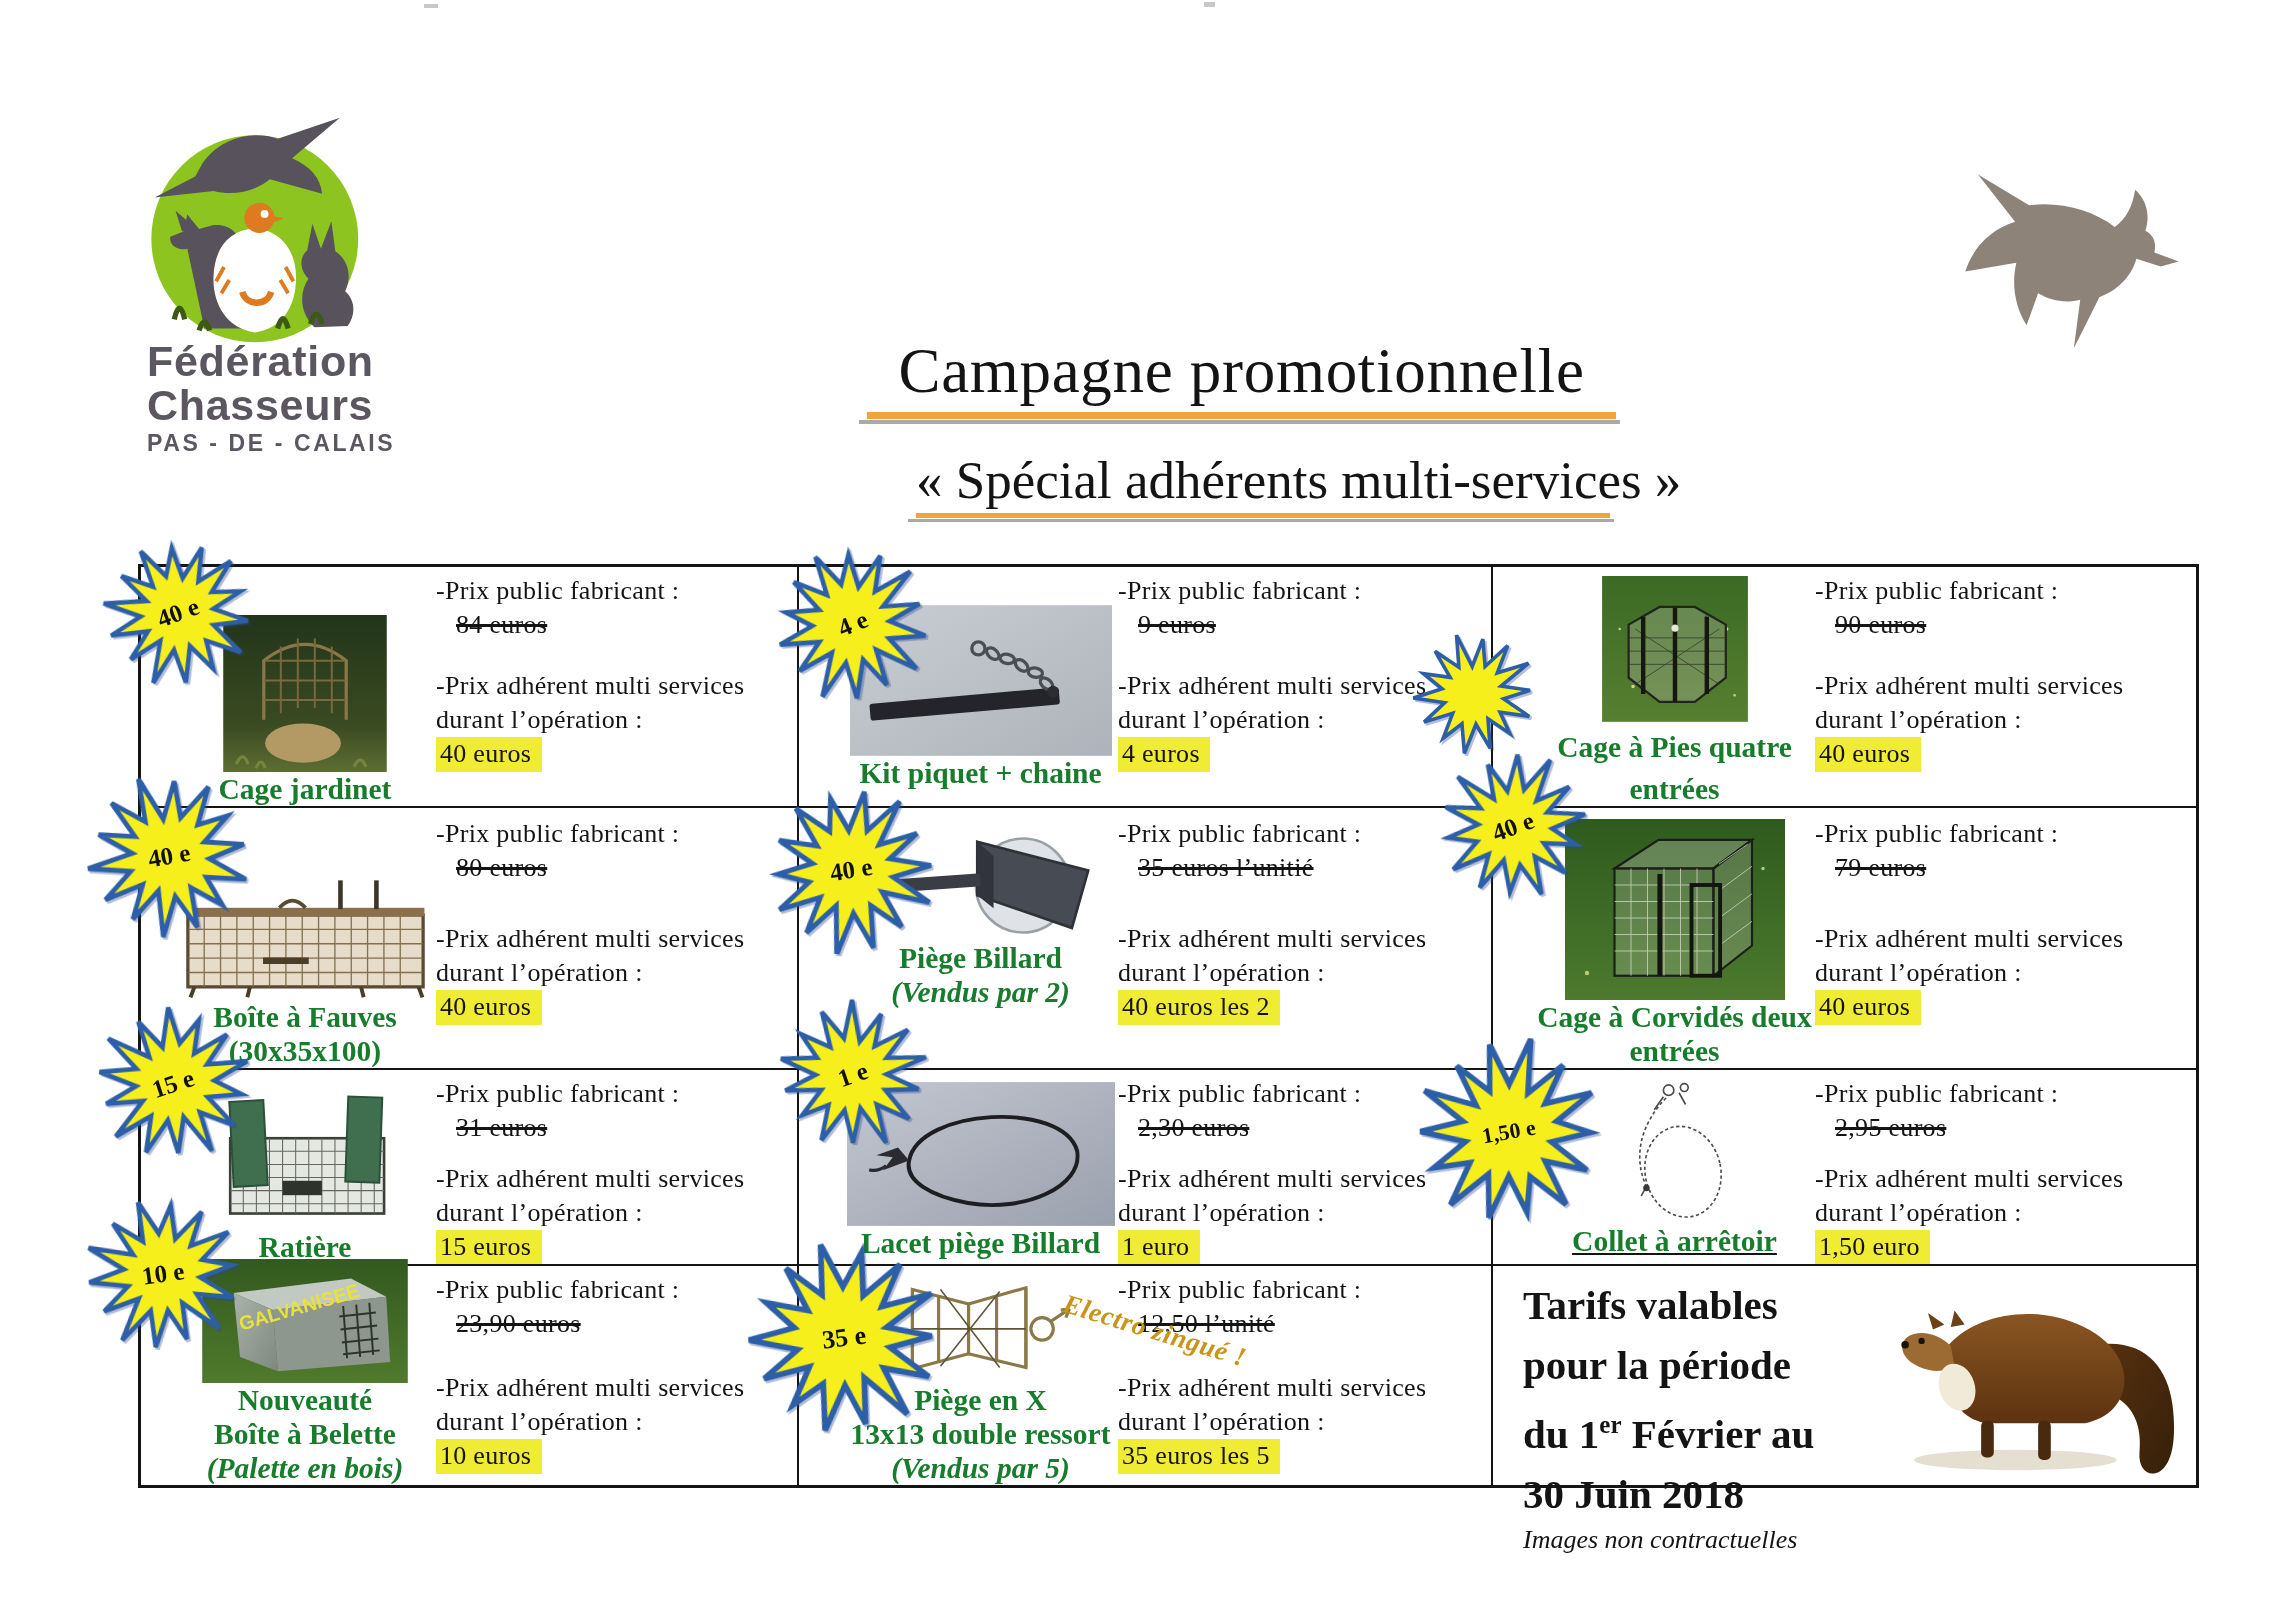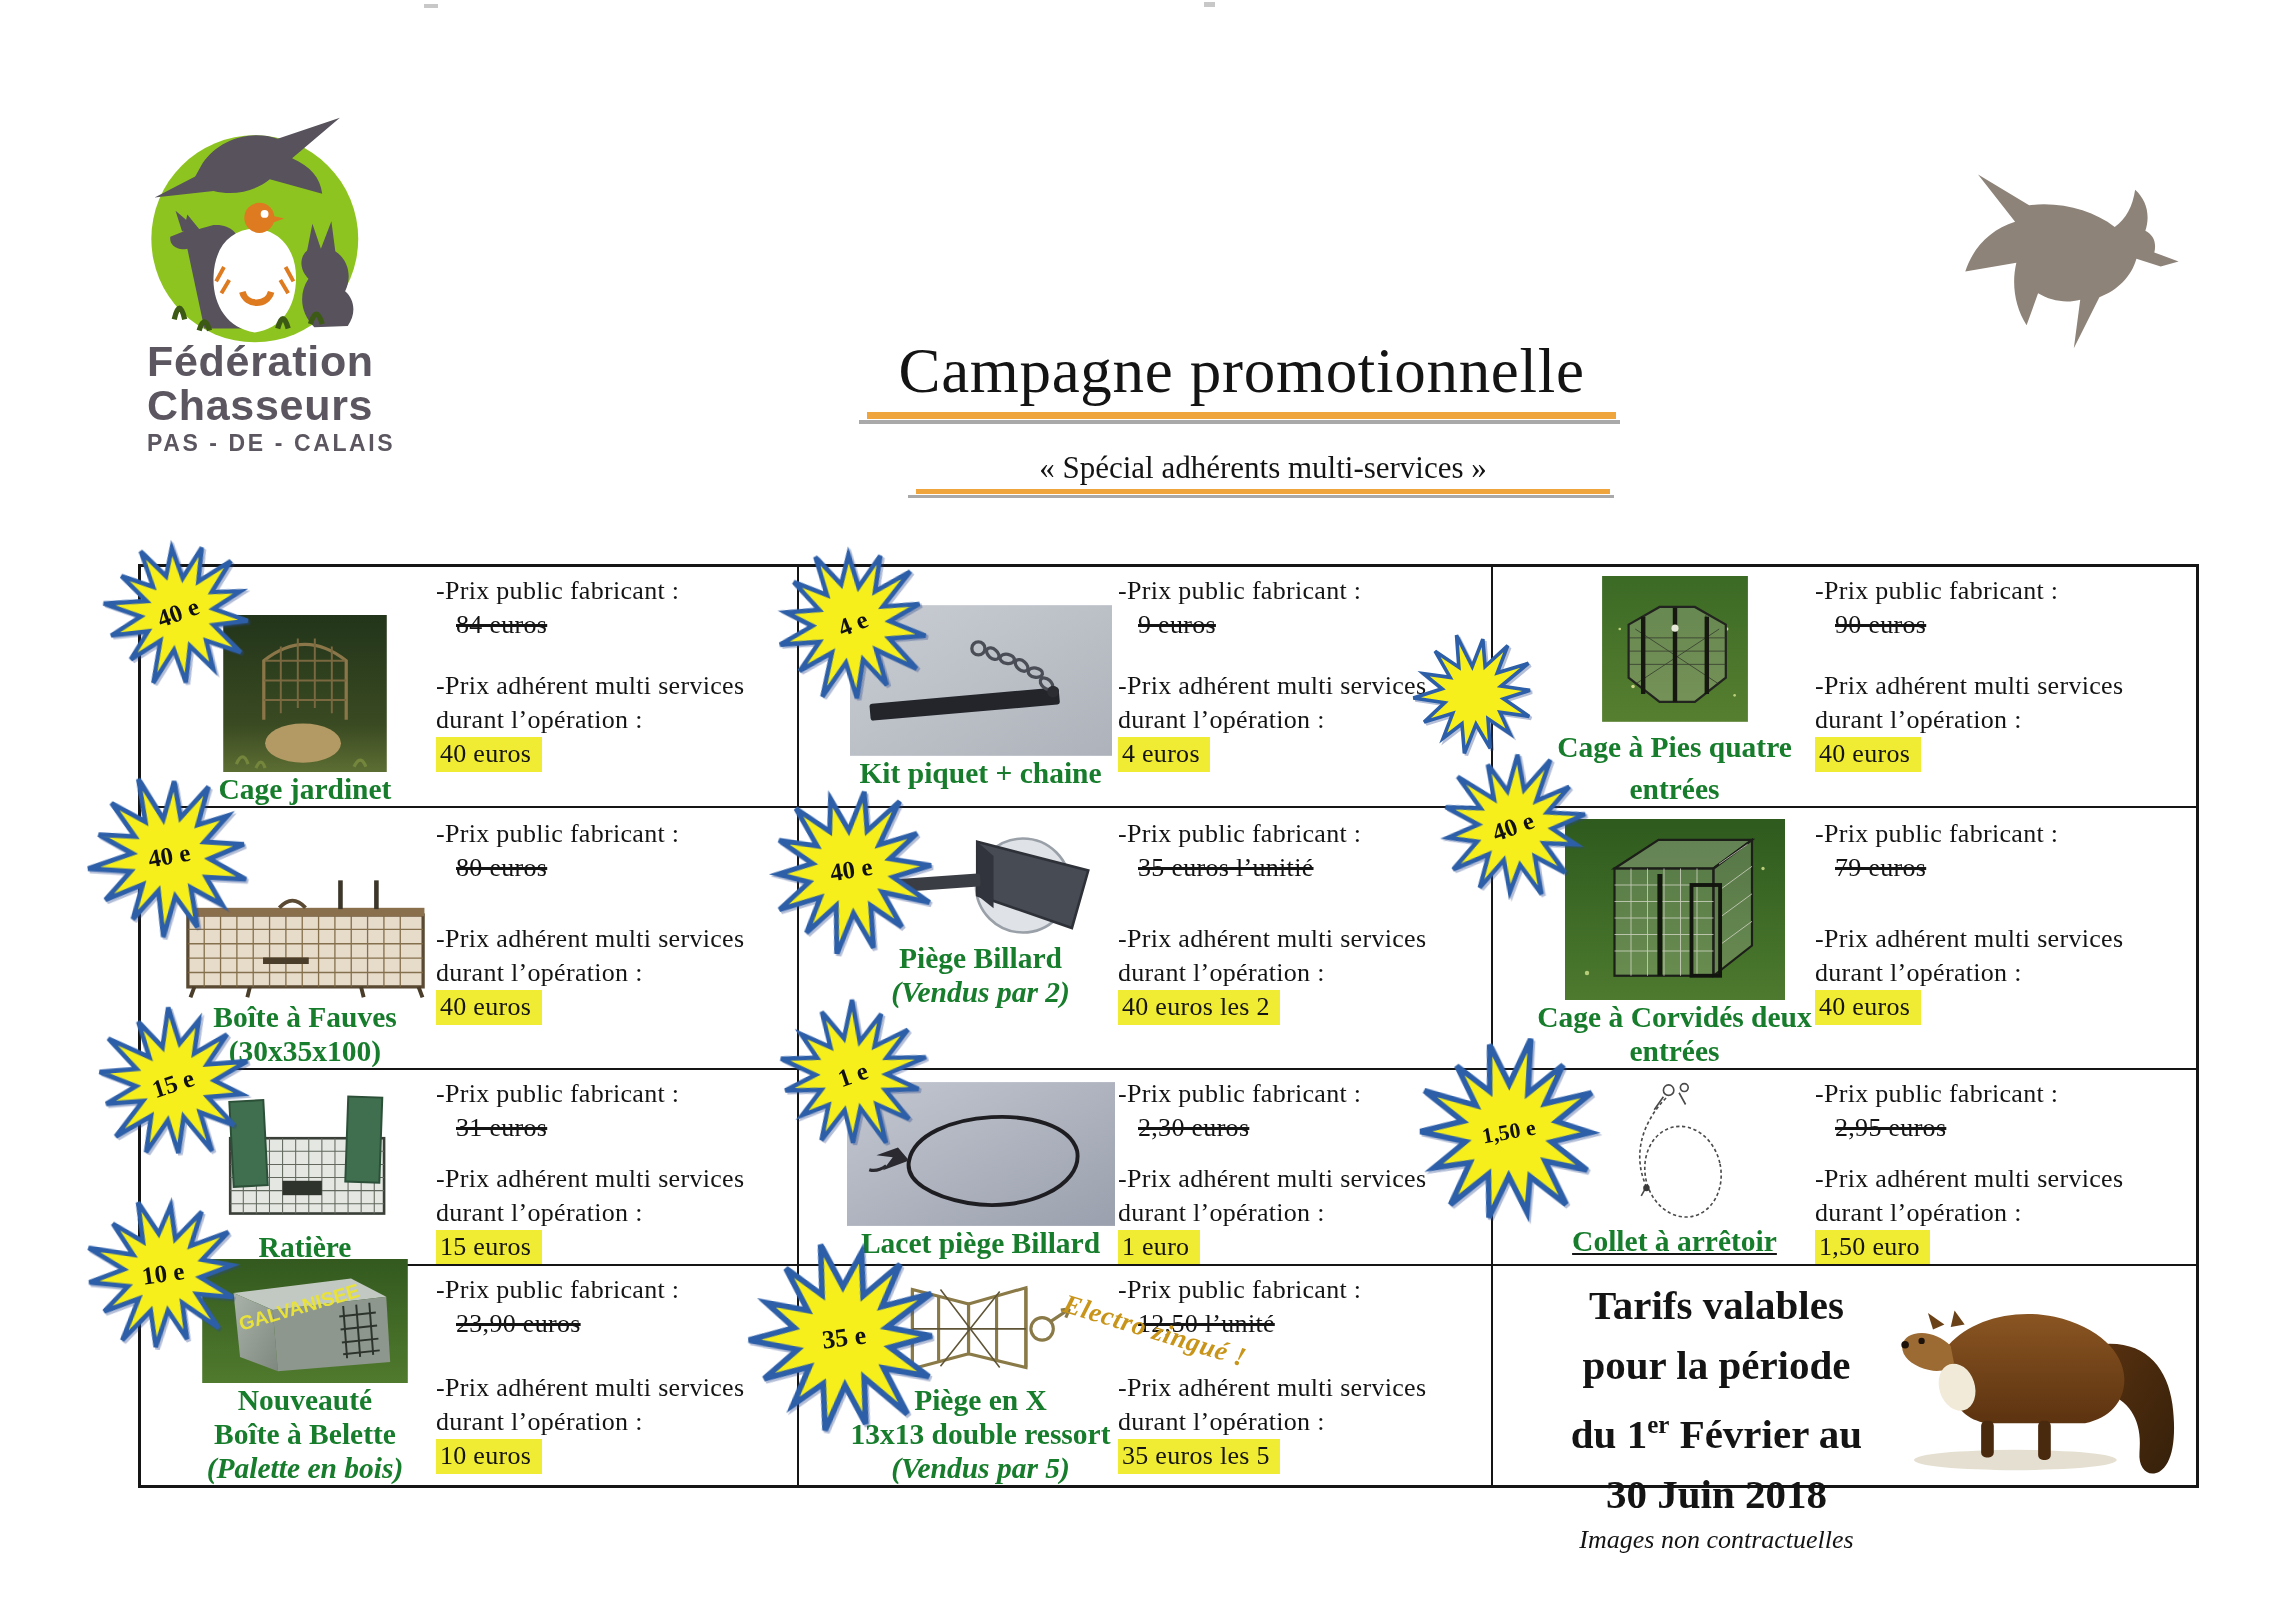--- a/index.html
+++ b/index.html
@@ -16,21 +16,21 @@
              color:#5b5660;font-weight:bold;line-height:1.02;}
   .logo-line{font-size:43px;letter-spacing:0.7px;}
   .logo-line3{font-size:23px;letter-spacing:2.6px;margin-top:3.9px;}
 
   
   .title-wrap{position:absolute;left:867px;top:335px;width:749px;text-align:center;}
   .doc-title{font-size:63px;letter-spacing:0.7px;white-space:nowrap;}
   .underline{height:7.2px;background:#efa53c;margin-top:3.9px;}
   .underline-shadow{height:3.9px;background:#a9a9a9;margin-top:0.7px;margin-left:-7.9px;width:calc(100% + 11.8px);}
   .subtitle-wrap{position:absolute;left:916px;top:450px;width:694px;text-align:center;}
-  .doc-subtitle{font-size:31px;white-space:nowrap;text-align:center;}
+  .doc-subtitle{font-size:53px;white-space:nowrap;text-align:center;}
   .subtitle-wrap .underline{height:5.9px;margin-top:2.6px;}
   .subtitle-wrap .underline-shadow{height:3.3px;}
 
   
   .crow{position:absolute;left:1941px;top:137px;}
 
   
   .grid{position:absolute;left:138px;top:564px;width:2055px;height:918px;
         border:3.3px solid #151515;box-sizing:content-box;
         display:grid;grid-template-columns:656px 694px 705px;grid-template-rows:239px 262px 196px 221px;}
@@ -61,21 +61,21 @@
   .r2 .price-block{padding-top:9.2px;}
   .gap{height:27.5px;}
   .r2 .gap{height:37px;}
   .r3 .gap{height:17px;}
   .r4 .gap{height:30px;}
   .struck{text-decoration:line-through;text-decoration-thickness:2.6px;margin-left:20px;}
   .promo{display:inline-block;background:#f0eb33;padding:0 10.5px 1.3px 3.9px;}
 
   
   .info-cell{display:block;}
-  .info-text{position:absolute;left:37px;top:9.2px;width:373px;text-align:center;
+  .info-text{position:absolute;left:30px;top:9.2px;width:373px;
              font-size:41px;font-weight:bold;line-height:60px;}
   .info-note{font-size:26px;font-weight:normal;font-style:italic;line-height:29px;margin-top:1.3px;}
   .info-text sup{font-size:25px;}
   .marten{position:absolute;right:7.9px;top:3.9px;}
 
   
   .electro{position:absolute;left:226px;top:9.2px;width:281px;z-index:4;
            color:#c8951a;font-weight:bold;font-style:italic;font-size:27px;text-align:center;
            transform:rotate(17deg);transform-origin:left top;letter-spacing:0.7px;}
 

